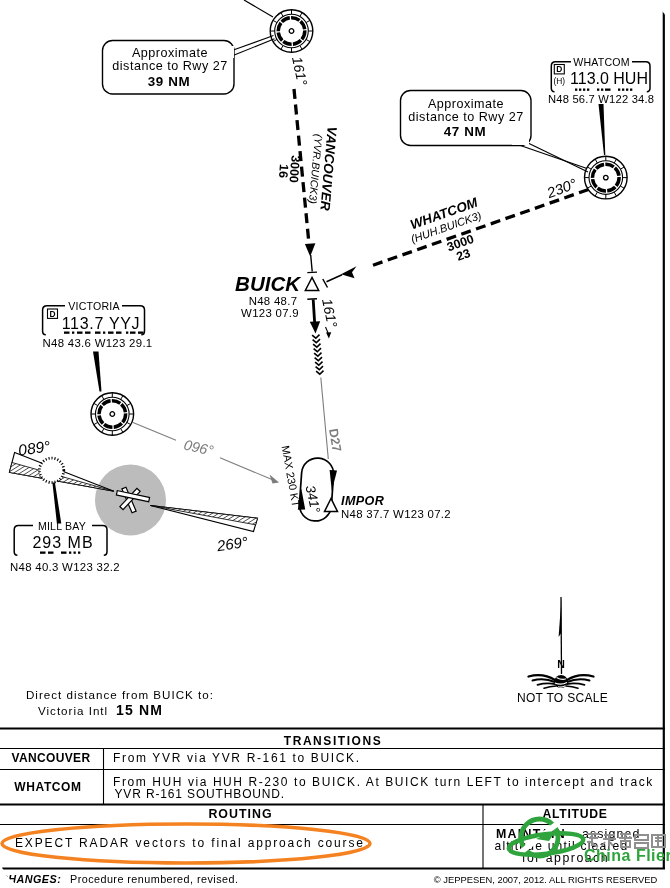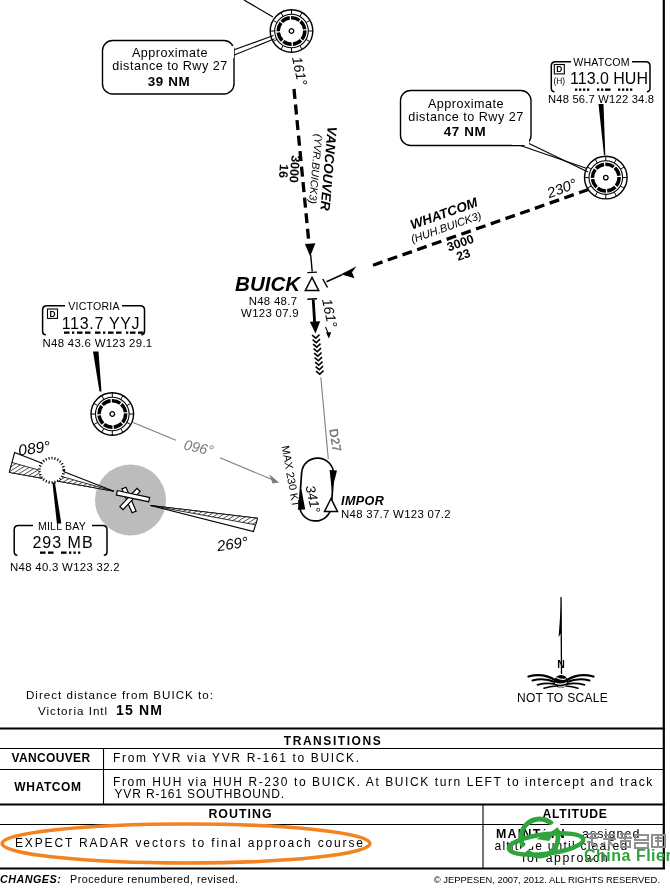--- a/index.html
+++ b/index.html
@@ -1,17 +1,17 @@
 <!DOCTYPE html>
 <html><head>
 <meta charset="utf-8">
 <style>
   html,body{margin:0;padding:0;background:#fff;}
   #page{position:relative;width:670px;height:888px;background:#fff;overflow:hidden;
-        font-family:"Liberation Sans", sans-serif;}
+        font-family:"Liberation Sans", sans-serif;border-radius:32px;}
   svg{position:absolute;left:0;top:0;}
   text{font-family:"Liberation Sans", sans-serif;}
 </style>
 </head>
 <body>
 <div id="page">
 <svg width="670" height="888" viewBox="0 0 670 888">
 <defs>
   <pattern id="hatchW" patternUnits="userSpaceOnUse" width="3.4" height="3.4" patternTransform="rotate(58)">
     <rect width="3.4" height="3.4" fill="#fff"></rect>

